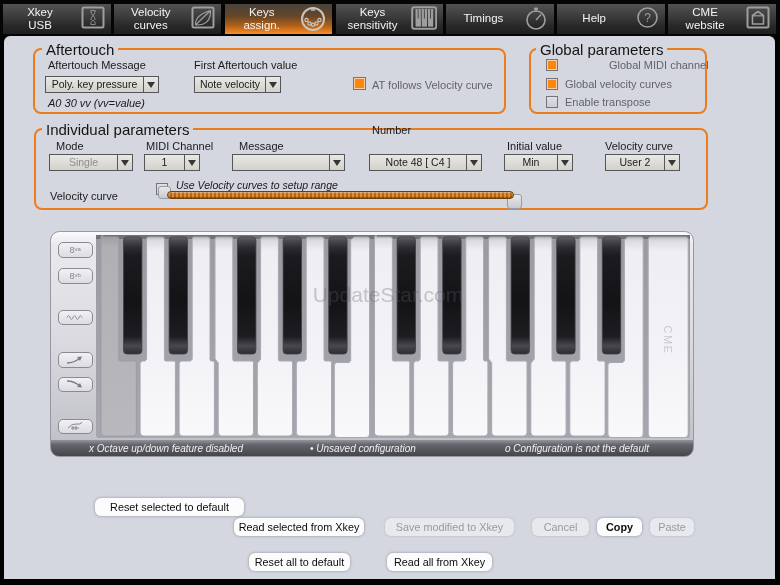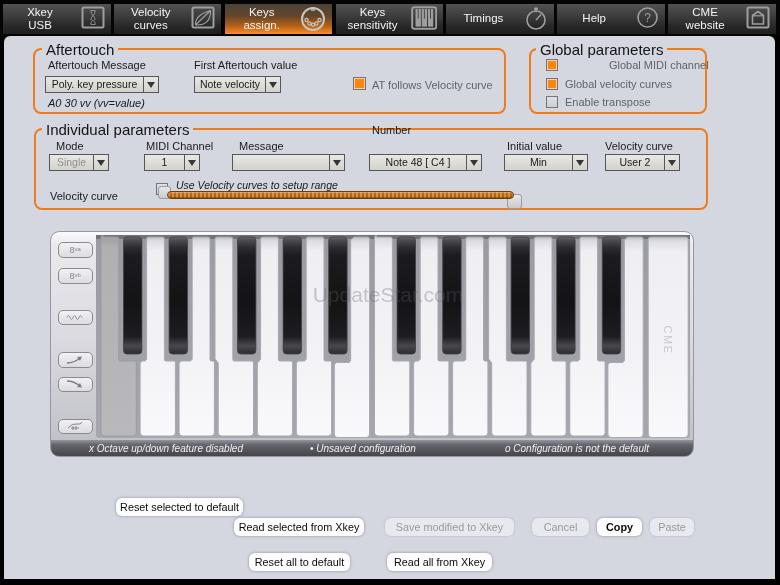--- a/index.html
+++ b/index.html
@@ -136,21 +136,21 @@
 <div class="glbl" style="left:565px;top:96px;">Enable transpose</div>
 
 <div class="fs" style="left:34px;top:128px;width:674px;height:82px;"></div>
 <div class="legend" style="left:42px;top:121px;">Individual parameters</div>
 <div class="lbl" style="left:56px;top:140px;">Mode</div>
 <div class="lbl" style="left:146px;top:140px;">MIDI Channel</div>
 <div class="lbl" style="left:239px;top:140px;">Message</div>
 <div class="lbl" style="left:372px;top:124px;">Number</div>
 <div class="lbl" style="left:507px;top:140px;">Initial value</div>
 <div class="lbl" style="left:605px;top:140px;">Velocity curve</div>
-<div class="dd" style="left:49px;top:154px;width:60px;">
+<div class="dd" style="left:49px;top:154px;width:84px;">
     <div class="ddt" style="color:#8e8e92;">Single</div>
     <div class="dda">
       <div class="tri"></div>
     </div>
   </div>
 <div class="dd" style="left:144px;top:154px;width:56px;">
     <div class="ddt" style="color:#1a1a1c;">1</div>
     <div class="dda">
       <div class="tri"></div>
     </div>
@@ -160,21 +160,21 @@
     <div class="dda">
       <div class="tri"></div>
     </div>
   </div>
 <div class="dd" style="left:369px;top:154px;width:113px;">
     <div class="ddt" style="color:#1a1a1c;">Note 48 [ C4 ]</div>
     <div class="dda">
       <div class="tri"></div>
     </div>
   </div>
-<div class="dd" style="left:504px;top:154px;width:84px;">
+<div class="dd" style="left:504px;top:154px;width:69px;">
     <div class="ddt" style="color:#1a1a1c;">Min</div>
     <div class="dda">
       <div class="tri"></div>
     </div>
   </div>
 <div class="dd" style="left:605px;top:154px;width:75px;">
     <div class="ddt" style="color:#1a1a1c;">User 2</div>
     <div class="dda">
       <div class="tri"></div>
     </div>
@@ -289,19 +289,19 @@
       <path d="M2,2 Q9,2 15,7" stroke="#7b7b83" stroke-width="1.3" fill="none"></path>
       <path d="M12,8 L17,8.5 L15,4 Z" fill="#7b7b83"></path>
     </svg>
   </div>
 <div class="kbtn" style="top:418.6px;">
     <svg width="18" height="10" viewBox="0 0 18 10">
       <path d="M2,7 q4,-5 9,-4 q4,1 5,-2 M5,7 l8,0 M7,5 l0,4 M10,5 l0,4" stroke="#85858d" stroke-width="1" fill="none"></path>
     </svg>
   </div>
 
-<div class="pbtn" style="left:95px;top:498px;width:127px;margin-left:21px;">Reset selected to default</div>
+<div class="pbtn" style="left:95px;top:498px;width:149px;">Reset selected to default</div>
 <div class="pbtn" style="left:234px;top:518px;width:130px;">Read selected from Xkey</div>
 <div class="pbtn dis" style="left:373px;top:518px;width:129px;margin-left:12px;">Save modified to Xkey</div>
 <div class="pbtn dis" style="left:532px;top:518px;width:57px;">Cancel</div>
 <div class="pbtn" style="left:597px;top:518px;width:45px;font-weight:bold;">Copy</div>
 <div class="pbtn dis" style="left:650px;top:518px;width:44px;">Paste</div>
 <div class="pbtn" style="left:249px;top:553px;width:101px;">Reset all to default</div>
 <div class="pbtn" style="left:387px;top:553px;width:105px;">Read all from Xkey</div>
 </body></html>

